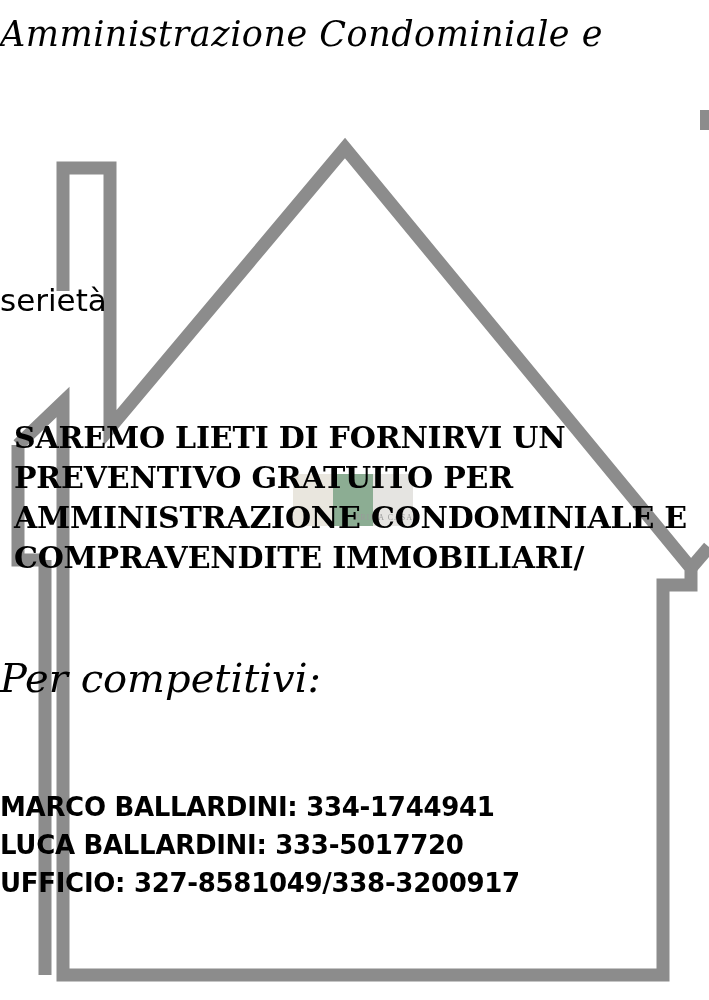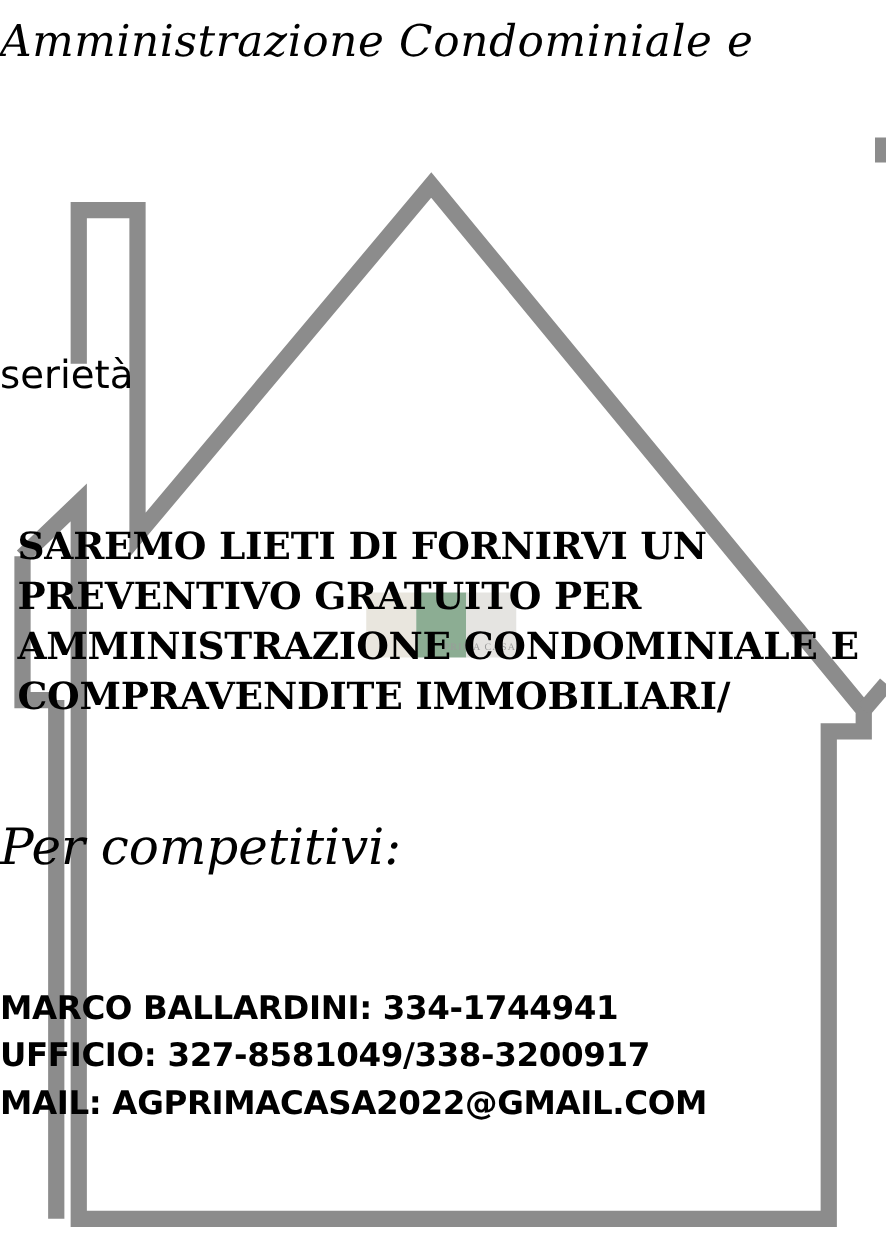--- a/index.html
+++ b/index.html
@@ -169,15 +169,15 @@
   <span class="of-line">SAREMO LIETI DI FORNIRVI UN</span>
   <span class="of-line">PREVENTIVO GRATUITO PER</span>
   <span class="of-line">AMMINISTRAZIONE CONDOMINIALE E</span>
   <span class="of-line">COMPRAVENDITE IMMOBILIARI/</span>
 </div>
 
 <div class="layer" id="info-title">Per competitivi:</div>
 
 <div class="layer" id="contacts">
   <span class="ct-line">MARCO BALLARDINI: 334-1744941</span>
+  <span class="ct-line">LUCA BALLARDINI: 333-5017720</span>
   <span class="ct-line">UFFICIO: 327-8581049/338-3200917</span>
-  <span class="ct-line">MAIL: AGPRIMACASA2022@GMAIL.COM</span>
 </div>
 
 </body></html>

